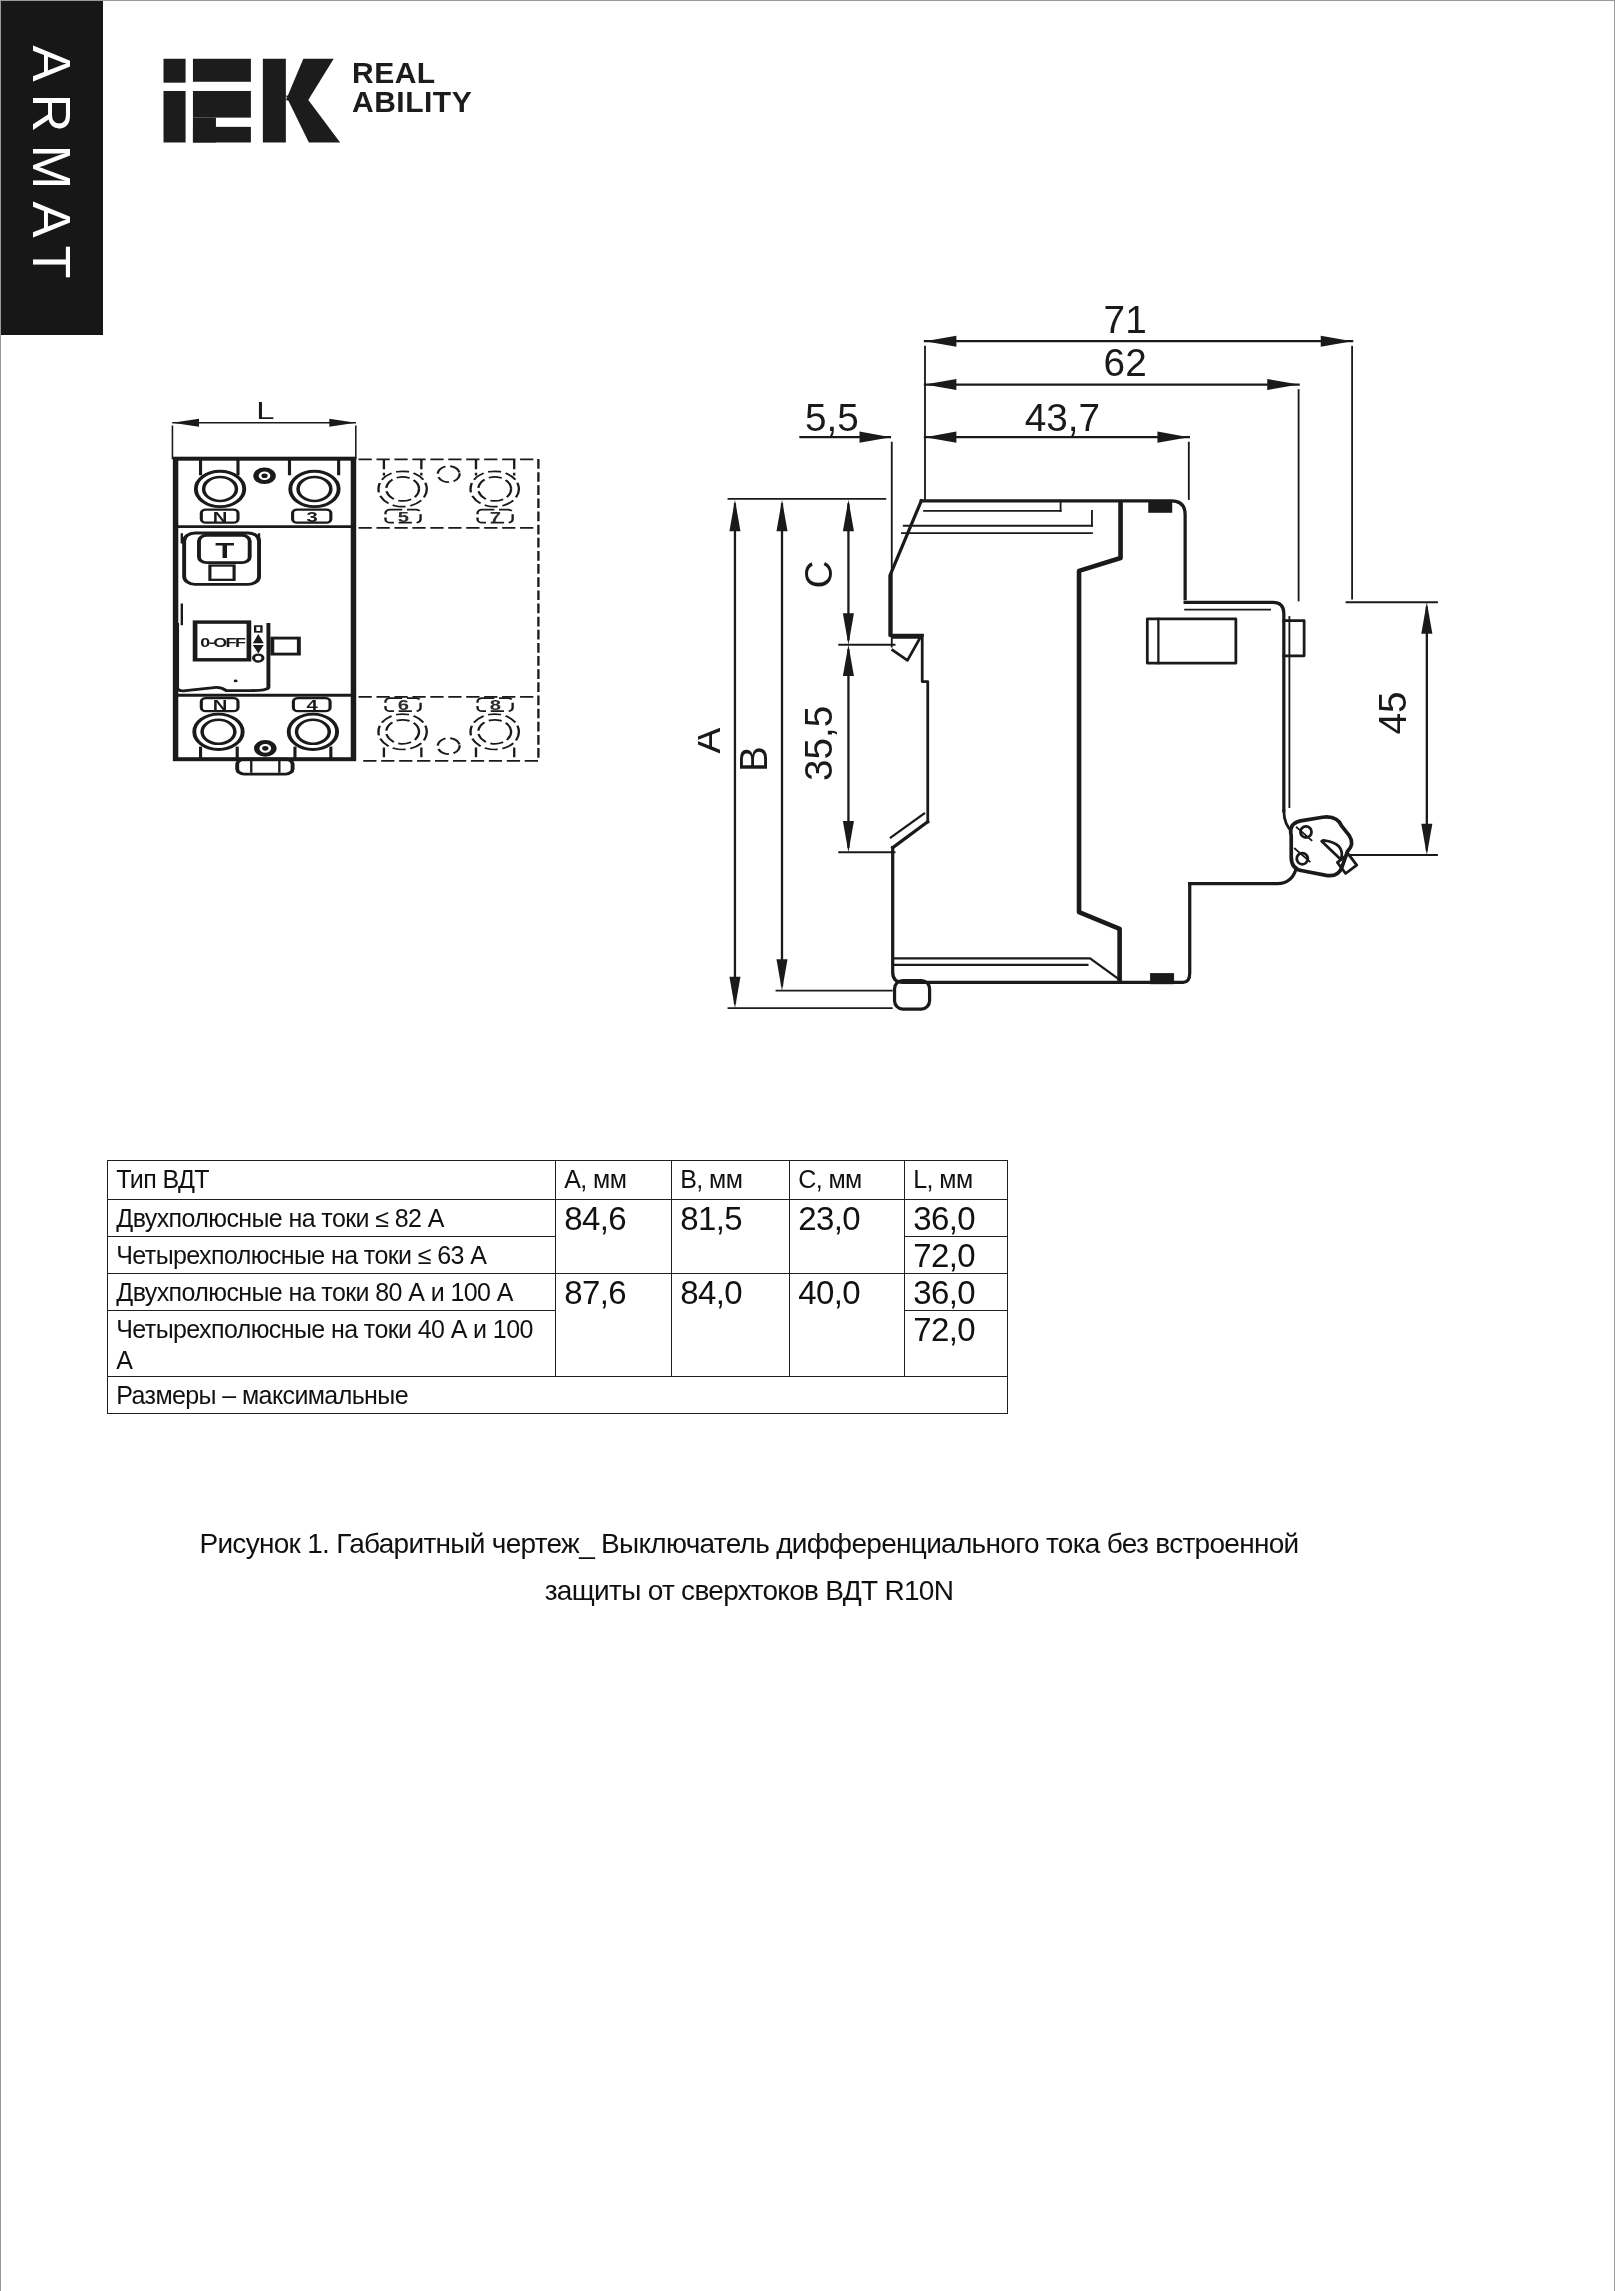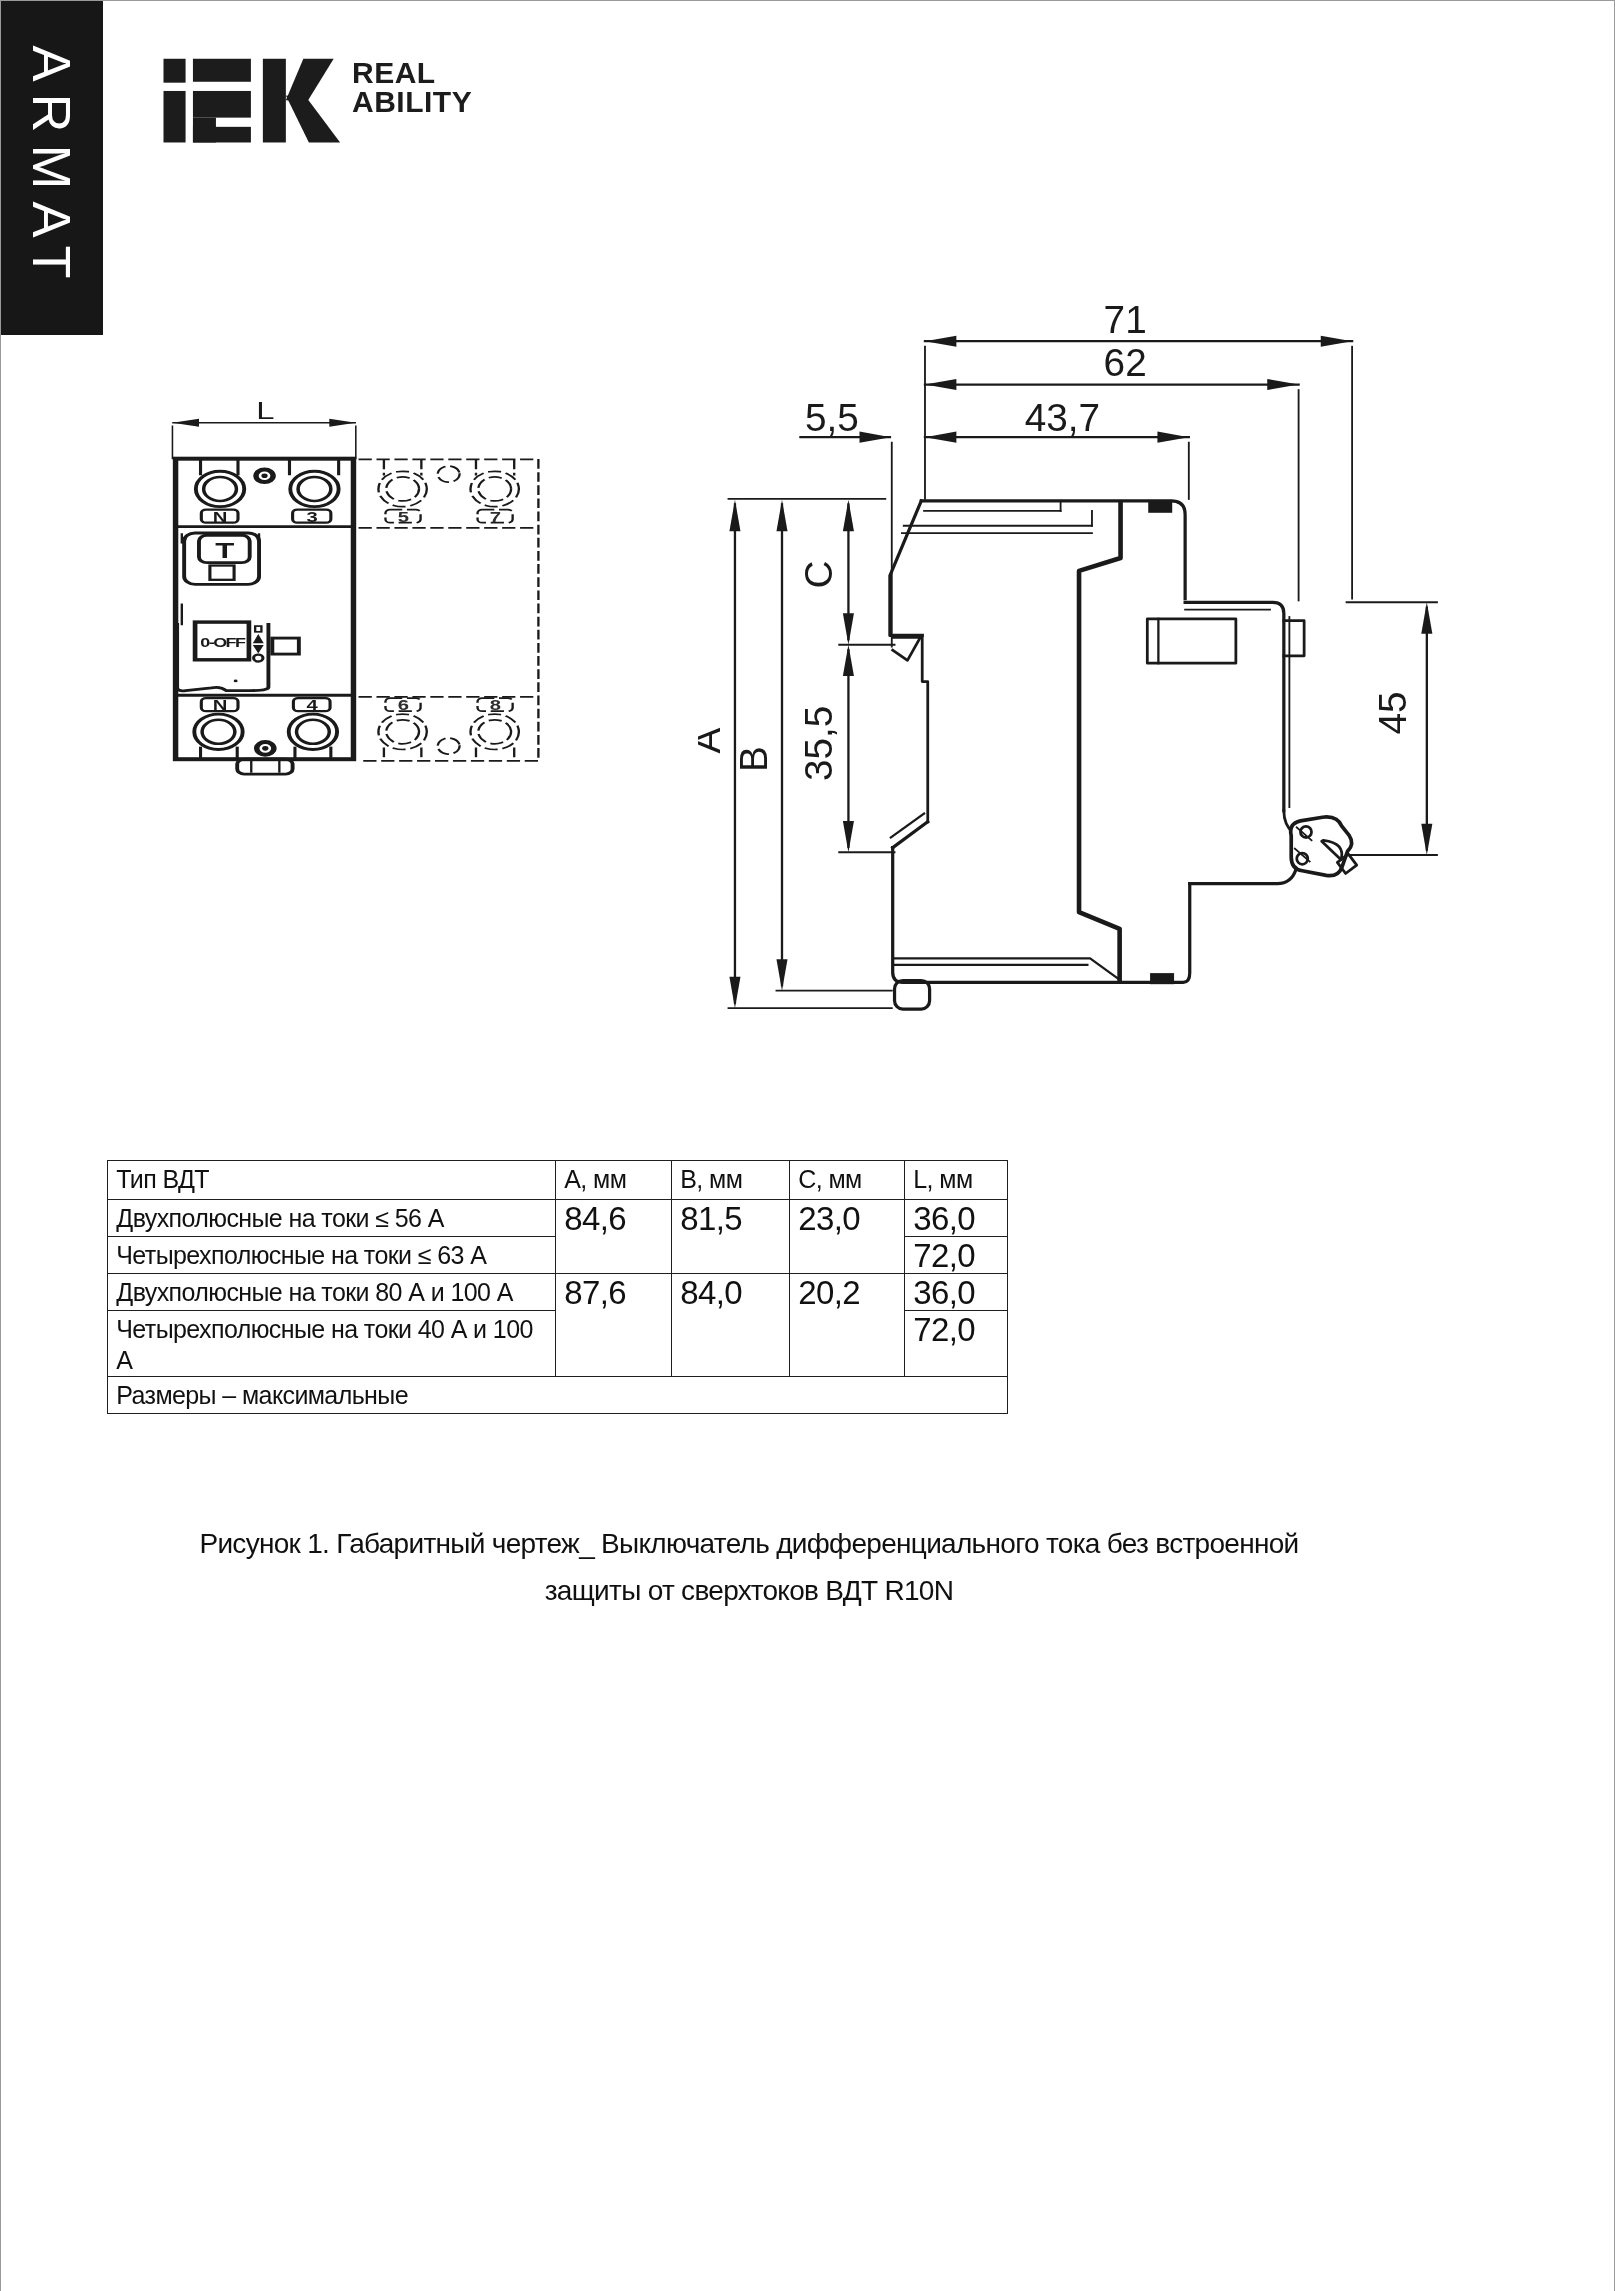--- a/index.html
+++ b/index.html
@@ -318,35 +318,35 @@
     </colgroup>
     <tbody>
         <tr style="height:39px">
       <td>Тип ВДТ</td>
       <td>А, мм</td>
       <td>В, мм</td>
       <td>С, мм</td>
       <td>L, мм</td>
     </tr>
     <tr style="height:37px">
-      <td>Двухполюсные на токи ≤ 56 А</td>
+      <td>Двухполюсные на токи ≤ 82 А</td>
       <td class="num" rowspan="2">84,6</td>
       <td class="num" rowspan="2">81,5</td>
       <td class="num" rowspan="2">23,0</td>
       <td class="num">36,0</td>
     </tr>
     <tr style="height:37px">
       <td>Четырехполюсные на токи ≤ 63 А</td>
       <td class="num">72,0</td>
     </tr>
     <tr style="height:37px">
       <td>Двухполюсные на токи 80 А и 100 А</td>
       <td class="num" rowspan="2">87,6</td>
       <td class="num" rowspan="2">84,0</td>
-      <td class="num" rowspan="2">20,2</td>
+      <td class="num" rowspan="2">40,0</td>
       <td class="num">36,0</td>
     </tr>
     <tr style="height:41px">
       <td>Четырехполюсные на токи 40 А и 100 А</td>
       <td class="num">72,0</td>
     </tr>
     <tr style="height:37px">
       <td colspan="5">Размеры – максимальные</td>
     </tr>
   </tbody>

